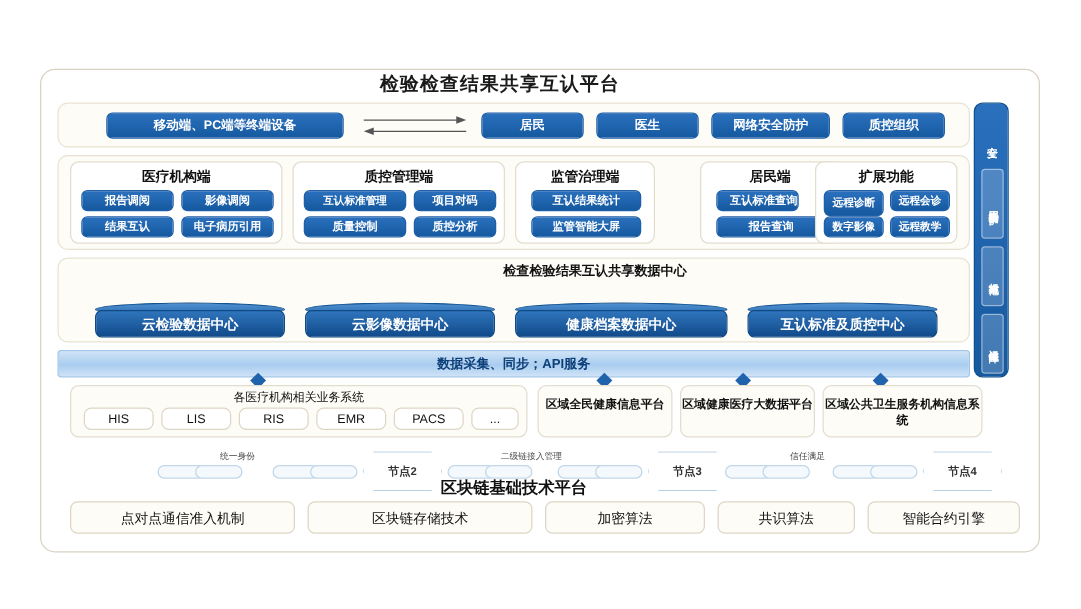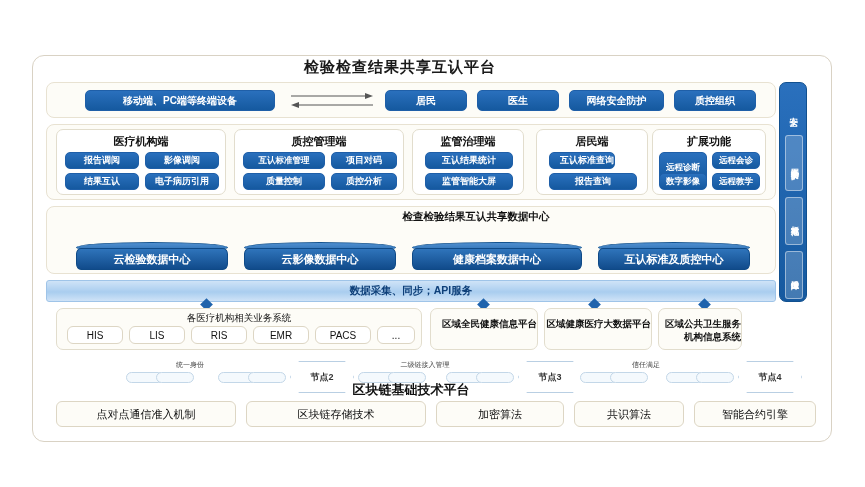--- a/index.html
+++ b/index.html
@@ -37,21 +37,21 @@
   
   .apiband{position:absolute;left:46px;top:280px;width:730px;height:22px;border-radius:3px;
     background:linear-gradient(180deg,#cfe3f7 0%,#a9cdef 55%,#cfe3f7 100%);border:1px solid #9fc4e8;
     display:flex;align-items:center;justify-content:center;color:#0d3f79;font-size:10.5px;font-weight:bold;box-sizing:border-box;}
 
   
   .srccard{position:absolute;top:308px;height:42px;border:1px solid #e2ddcd;border-radius:7px;background:#fdfcf7;box-sizing:border-box;}
   .srctitle{position:absolute;width:100%;top:3px;text-align:center;font-size:9.5px;color:#111;font-weight:normal;}
   .srcpill{position:absolute;border:1px solid #ddd6c4;border-radius:6px;background:#fff;
      display:flex;align-items:center;justify-content:center;font-size:10px;color:#111;box-sizing:border-box;}
-  .srcmulti{position:absolute;width:100%;top:9px;text-align:right;font-size:9.5px;color:#111;line-height:1.35;font-weight:bold;}
+  .srcmulti{position:absolute;width:100%;top:9px;text-align:center;font-size:9.5px;color:#111;line-height:1.35;font-weight:bold;}
   .diamond{position:absolute;width:9px;height:9px;background:#1f63ac;transform:rotate(45deg);}
 
   
   .hex{position:absolute;width:62px;height:30px;background:#fff;border:1px solid #b9cfe3;
      clip-path:polygon(14% 0,86% 0,100% 50%,86% 100%,14% 100%,0 50%);
      display:flex;align-items:center;justify-content:center;font-size:9px;color:#333;font-weight:bold;}
   .link{position:absolute;height:9px;border:1px solid #c3d7e8;border-radius:6px;background:#f4f9fd;}
   .chainlbl{position:absolute;font-size:7px;color:#444;text-align:center;}
   .bcTitle{position:absolute;left:46px;top:381px;width:730px;text-align:center;font-size:13px;font-weight:bold;color:#111;}
   .bcpill{position:absolute;top:401px;height:26px;border:1px solid #ddd6c4;border-radius:6px;background:#fdfcf7;
@@ -108,29 +108,29 @@
     <div class="bluebtn" style="left:8px;top:43px;width:82px;height:17px;font-size:9px;">质量控制</div>
     <div class="bluebtn" style="left:96px;top:43px;width:66px;height:17px;font-size:9px;">质控分析</div>
   </div>
 
   <div class="modcard" style="left:412px;width:112px;">
     <div class="modtitle">监管治理端</div>
     <div class="bluebtn" style="left:12px;top:22px;width:88px;height:17px;font-size:9px;">互认结果统计</div>
     <div class="bluebtn" style="left:12px;top:43px;width:88px;height:17px;font-size:9px;">监管智能大屏</div>
   </div>
 
-  <div class="modcard" style="left:536px;width:112px;">
+  <div class="modcard" style="left:560px;width:112px;">
     <div class="modtitle">居民端</div>
     <div class="bluebtn" style="left:12px;top:22px;width:66px;height:17px;font-size:9px;padding-left:10px;">互认标准查询</div>
     <div class="bluebtn" style="left:12px;top:43px;width:88px;height:17px;font-size:9px;">报告查询</div>
   </div>
 
   <div class="modcard" style="left:652px;width:114px;">
     <div class="modtitle">扩展功能</div>
-    <div class="bluebtn" style="left:6px;top:22px;width:48px;height:31px;font-size:8.5px;">远程诊断</div>
+    <div class="bluebtn" style="left:6px;top:22px;width:48px;height:21px;font-size:8.5px;">远程诊断</div>
     <div class="bluebtn" style="left:59px;top:22px;width:48px;height:17px;font-size:8.5px;">远程会诊</div>
     <div class="bluebtn" style="left:6px;top:43px;width:48px;height:17px;font-size:8.5px;">数字影像</div>
     <div class="bluebtn" style="left:59px;top:43px;width:48px;height:17px;font-size:8.5px;">远程教学</div>
   </div>
 
   <div class="band b3"></div>
   <div class="b3title">检查检验结果互认共享数据中心</div>
 
   <div class="cyl" style="left:76px;width:152px;">
     <div class="top"></div>
@@ -165,21 +165,21 @@
     <div class="srcpill" style="left:258px;top:17px;width:56px;height:18px;">PACS</div>
     <div class="srcpill" style="left:320px;top:17px;width:38px;height:18px;">...</div>
   </div>
 
   <div class="srccard" style="left:430px;width:108px;">
     <div class="srcmulti">区域全民健康信息平台</div>
   </div>
   <div class="srccard" style="left:544px;width:108px;">
     <div class="srcmulti">区域健康医疗大数据平台</div>
   </div>
-  <div class="srccard" style="left:658px;width:84px;">
+  <div class="srccard" style="left:658px;width:128px;">
     <div class="srcmulti">区域公共卫生服务机构信息系统</div>
   </div>
 
   <div class="hex" style="left:290px;top:361px;">节点2</div>
   <div class="hex" style="left:518px;top:361px;">节点3</div>
   <div class="hex" style="left:738px;top:361px;">节点4</div>
 
   <div class="link" style="left:126px;top:372px;width:36px;"></div>
   <div class="link" style="left:156px;top:372px;width:36px;"></div>
   <div class="link" style="left:218px;top:372px;width:36px;"></div>

